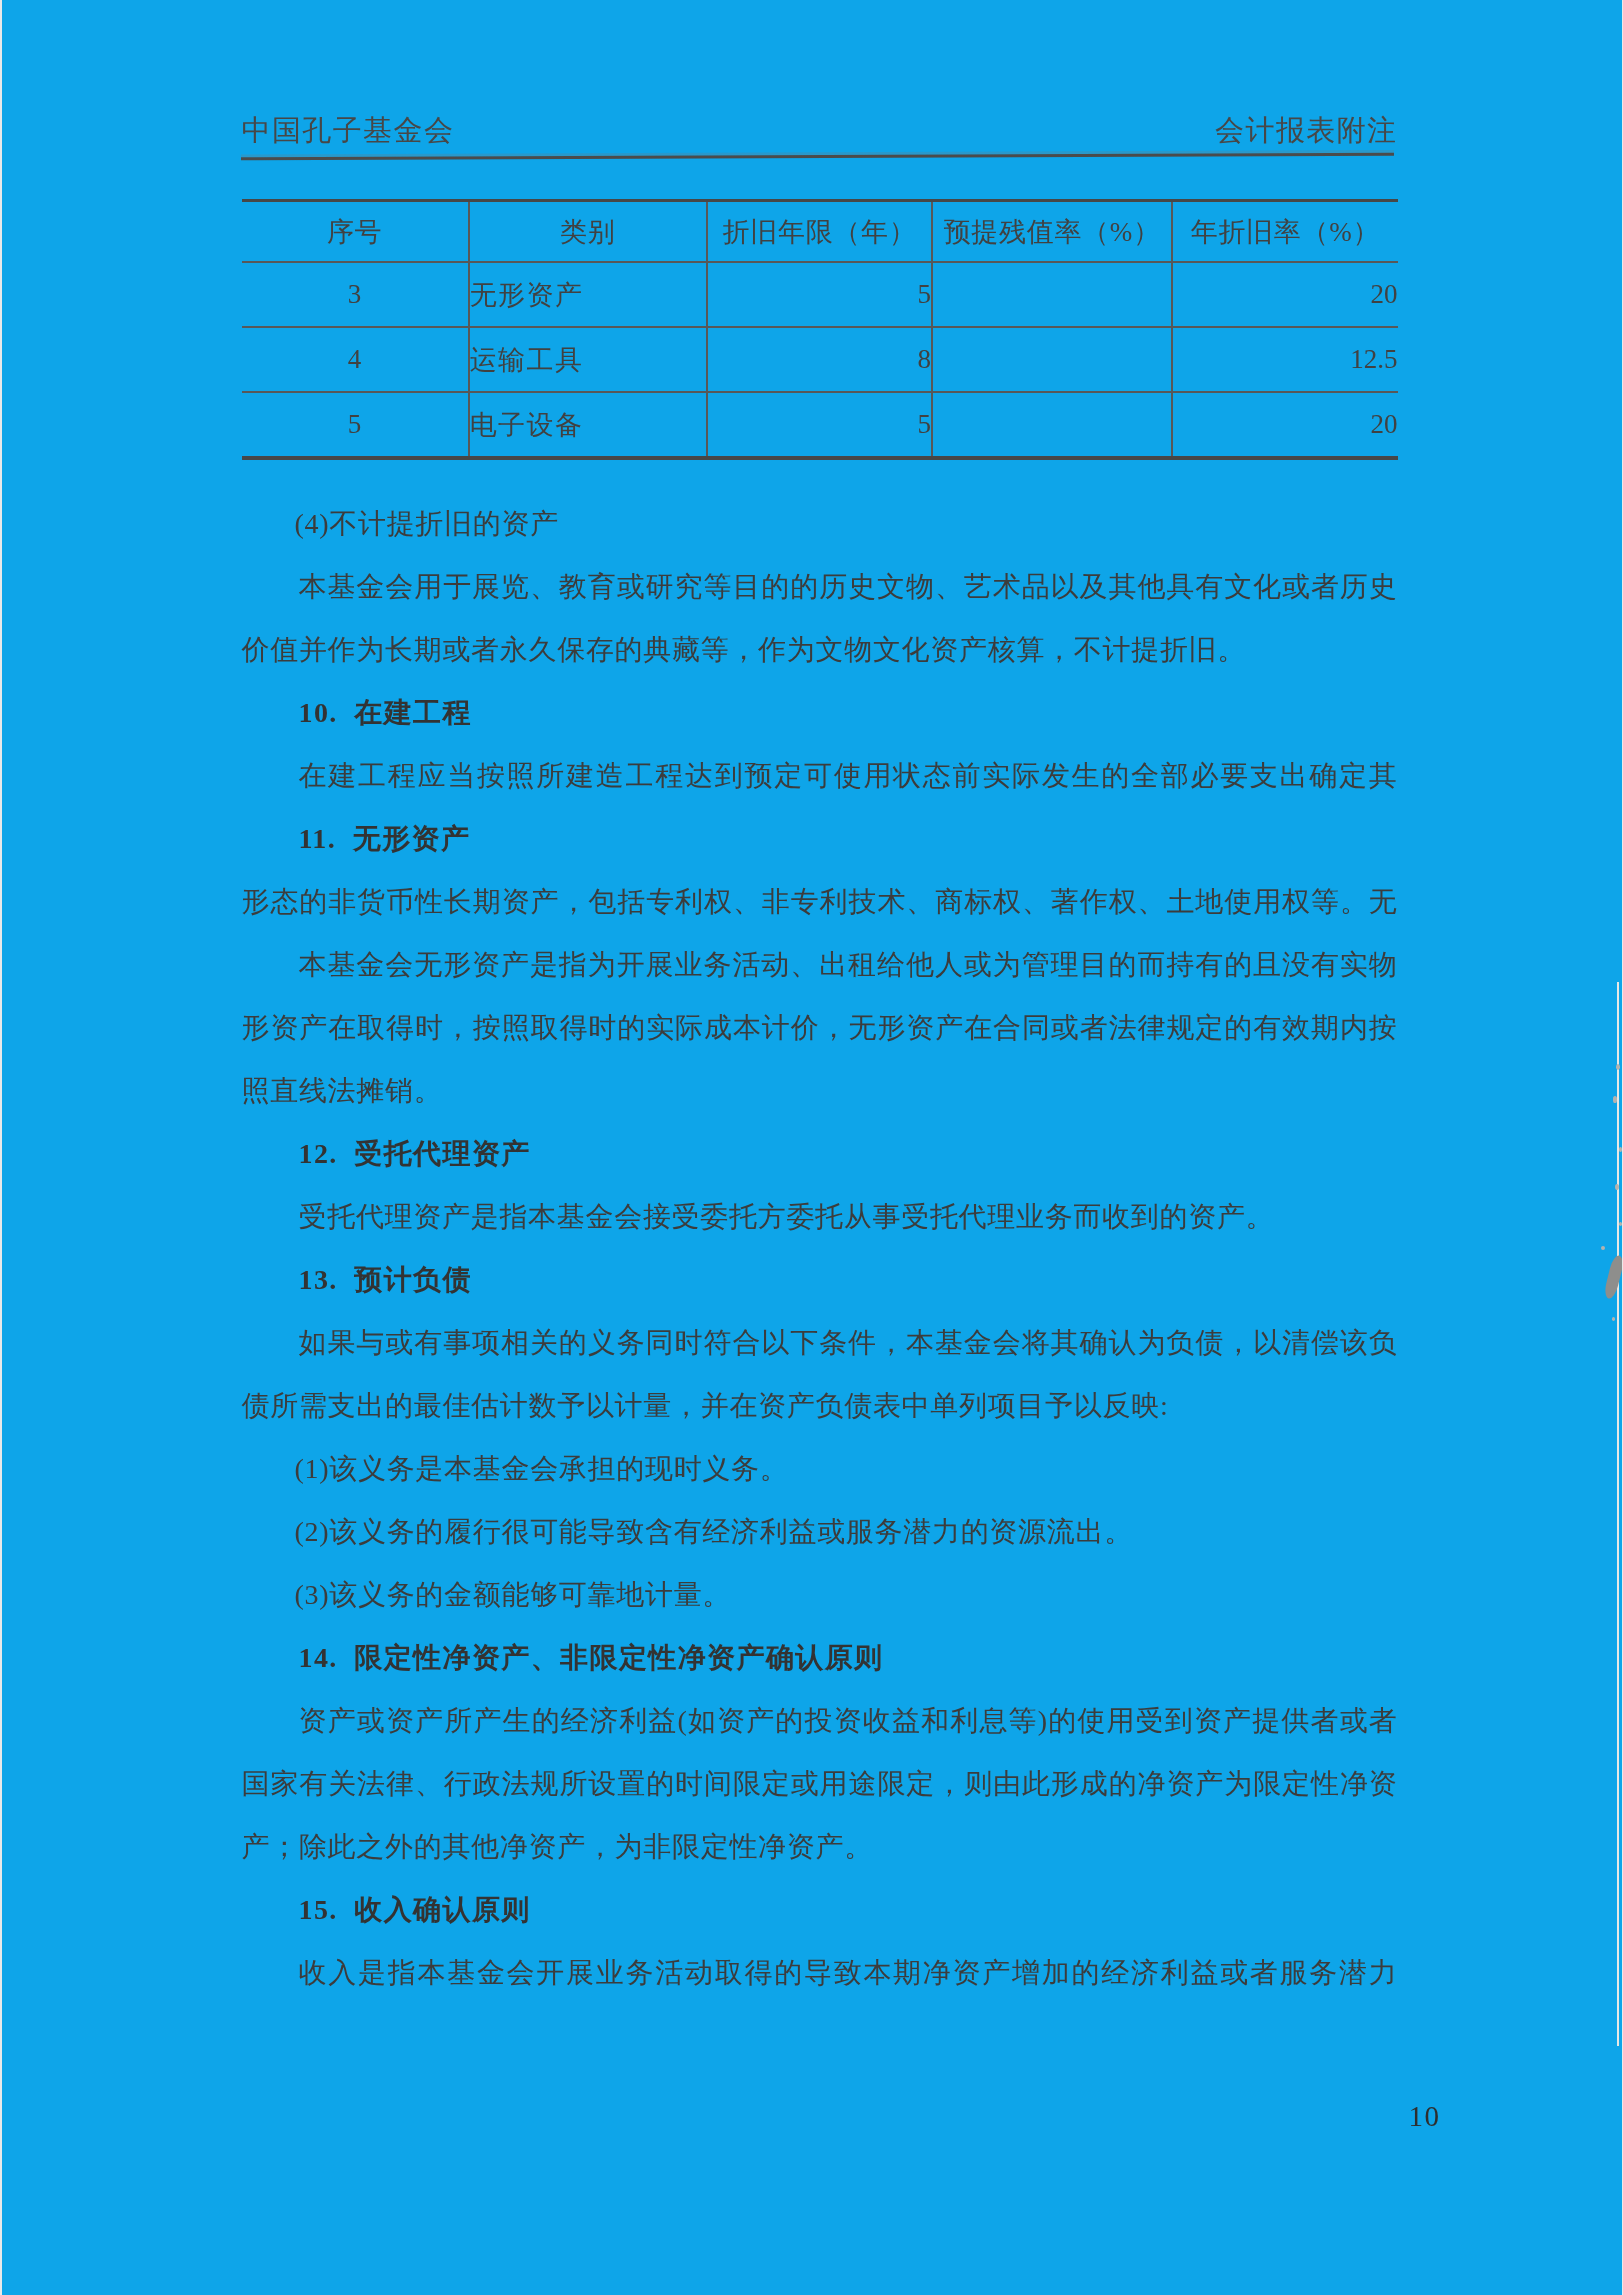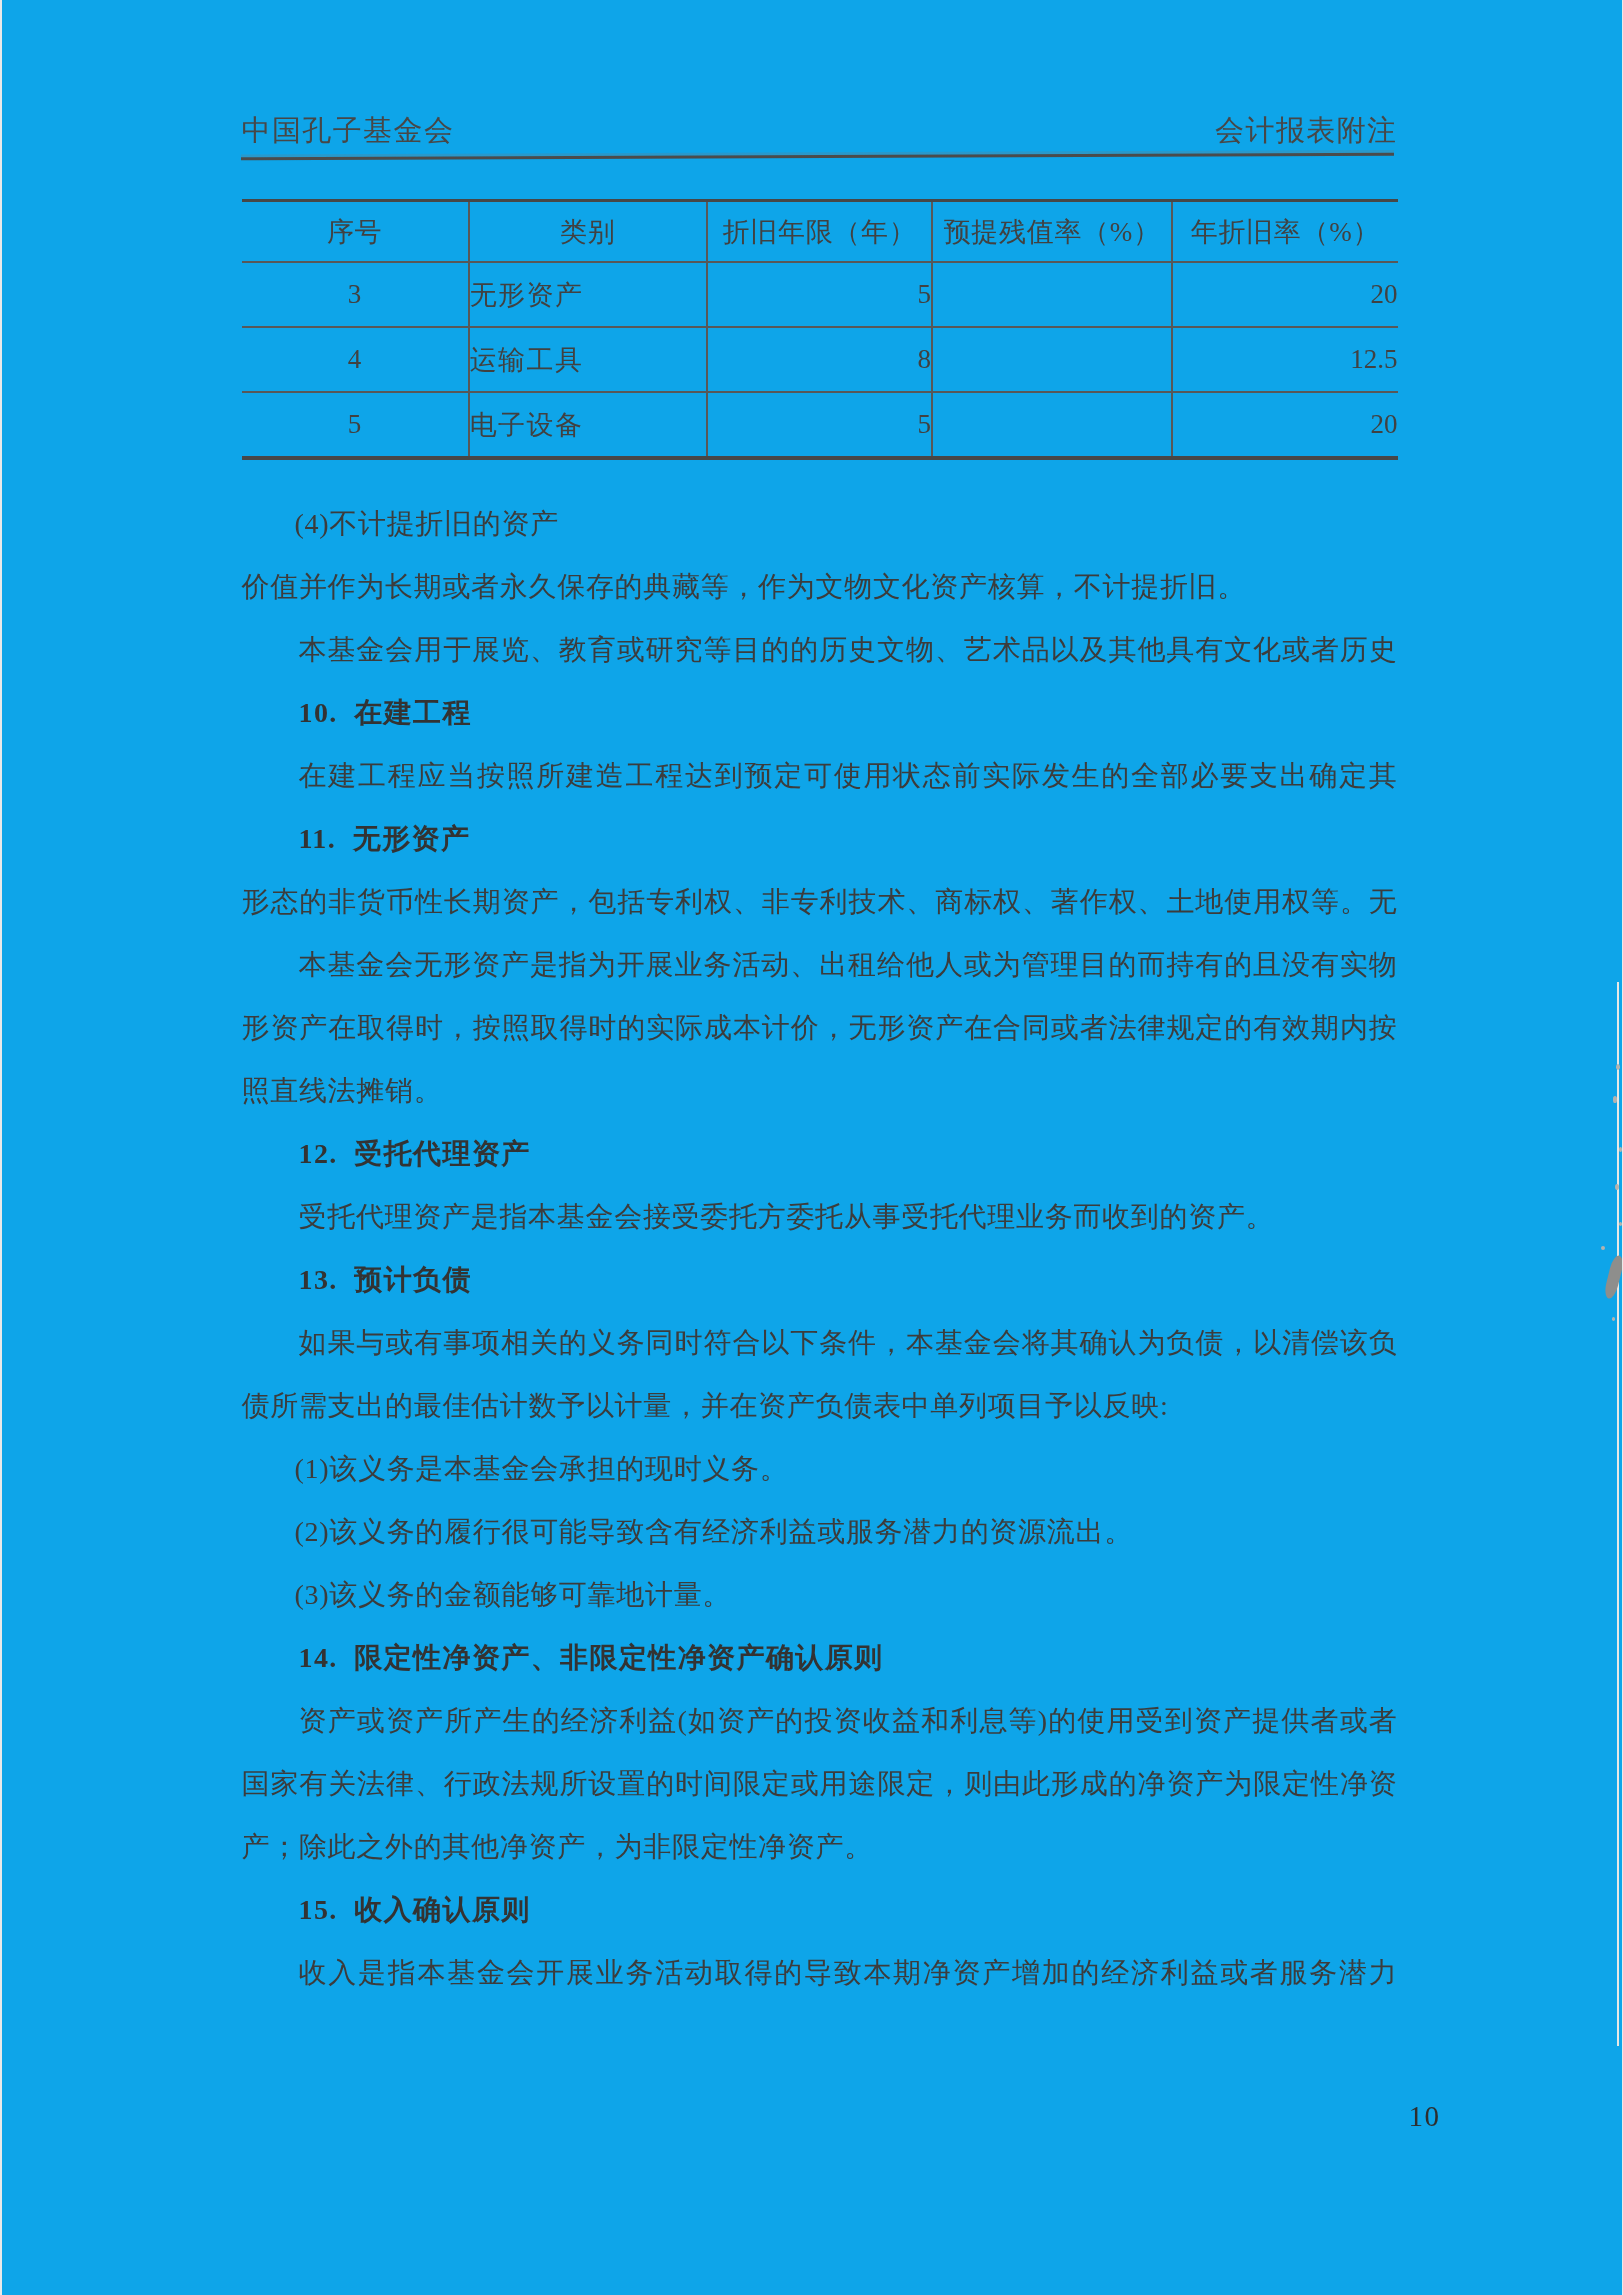--- a/index.html
+++ b/index.html
@@ -140,23 +140,23 @@
           <td class="c-res"></td>
           <td class="c-rate">20</td>
         </tr>
       </tbody>
   </table>
 
   <main class="body-text">
 
       <div class="line item">(4)不计提折旧的资产</div>
 
+      <div class="line indent full">本基金会用于展览、教育或研究等目的的历史文物、艺术品以及其他具有文化或者历史</div>
+
       <div class="line plain">价值并作为长期或者永久保存的典藏等，作为文物文化资产核算，不计提折旧。</div>
-
-      <div class="line indent full">本基金会用于展览、教育或研究等目的的历史文物、艺术品以及其他具有文化或者历史</div>
 
       <div class="line heading">10. 在建工程</div>
 
       <div class="line indent full">在建工程应当按照所建造工程达到预定可使用状态前实际发生的全部必要支出确定其</div>
 
 
       <div class="line heading">11. 无形资产</div>
 
       <div class="line full">形态的非货币性长期资产，包括专利权、非专利技术、商标权、著作权、土地使用权等。无</div>
 

